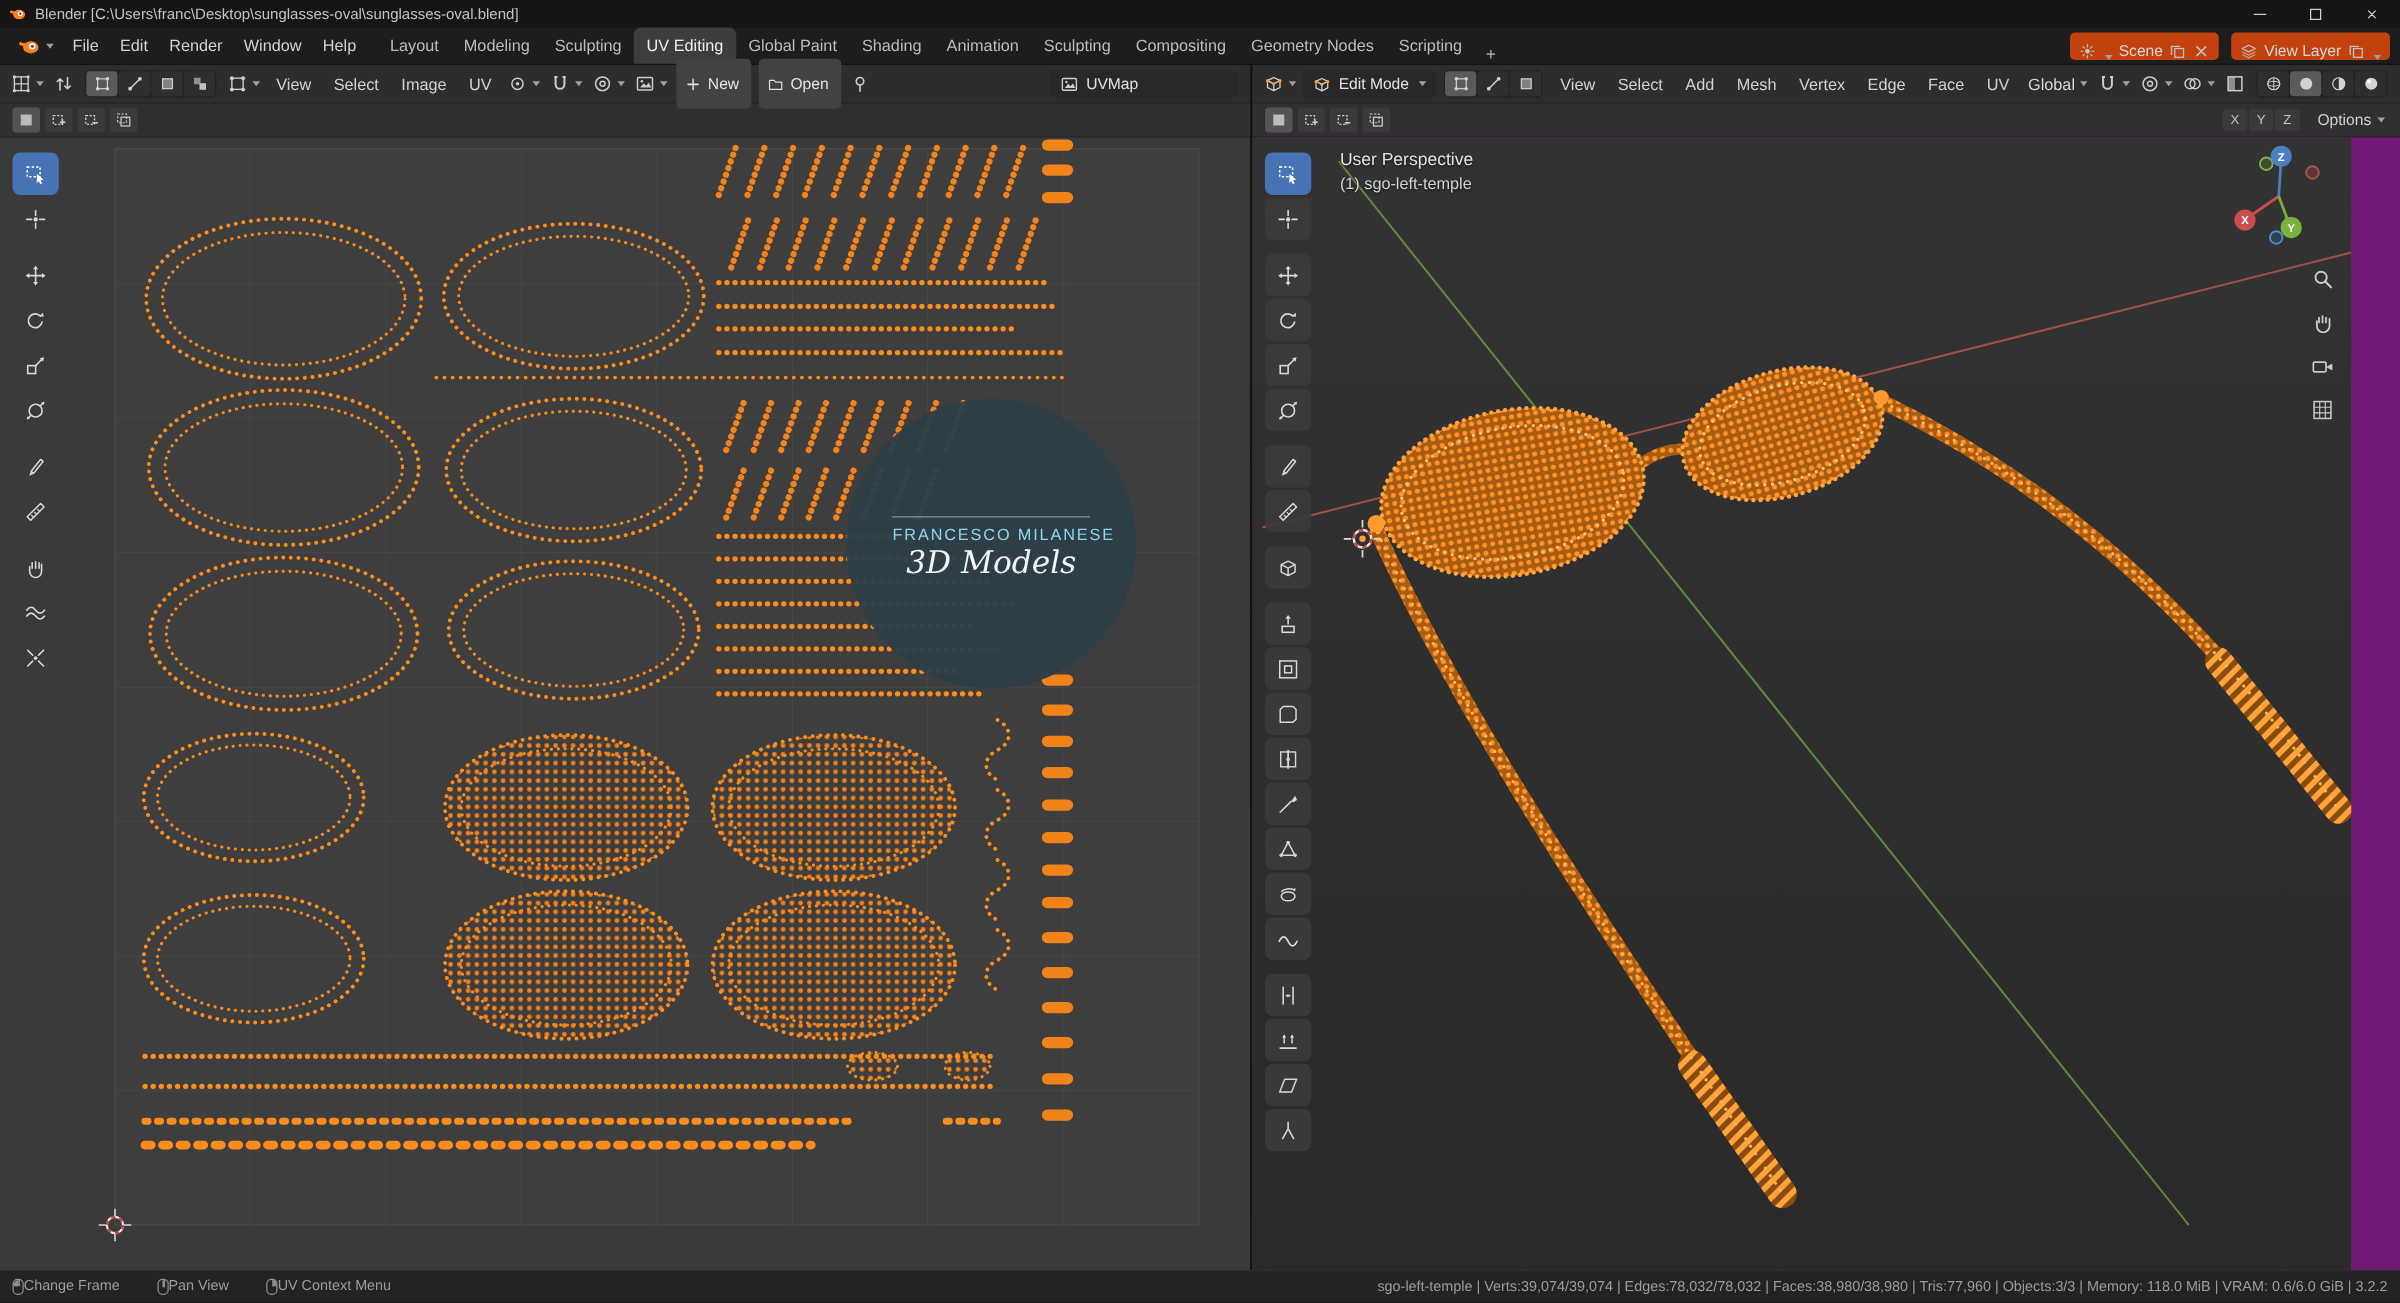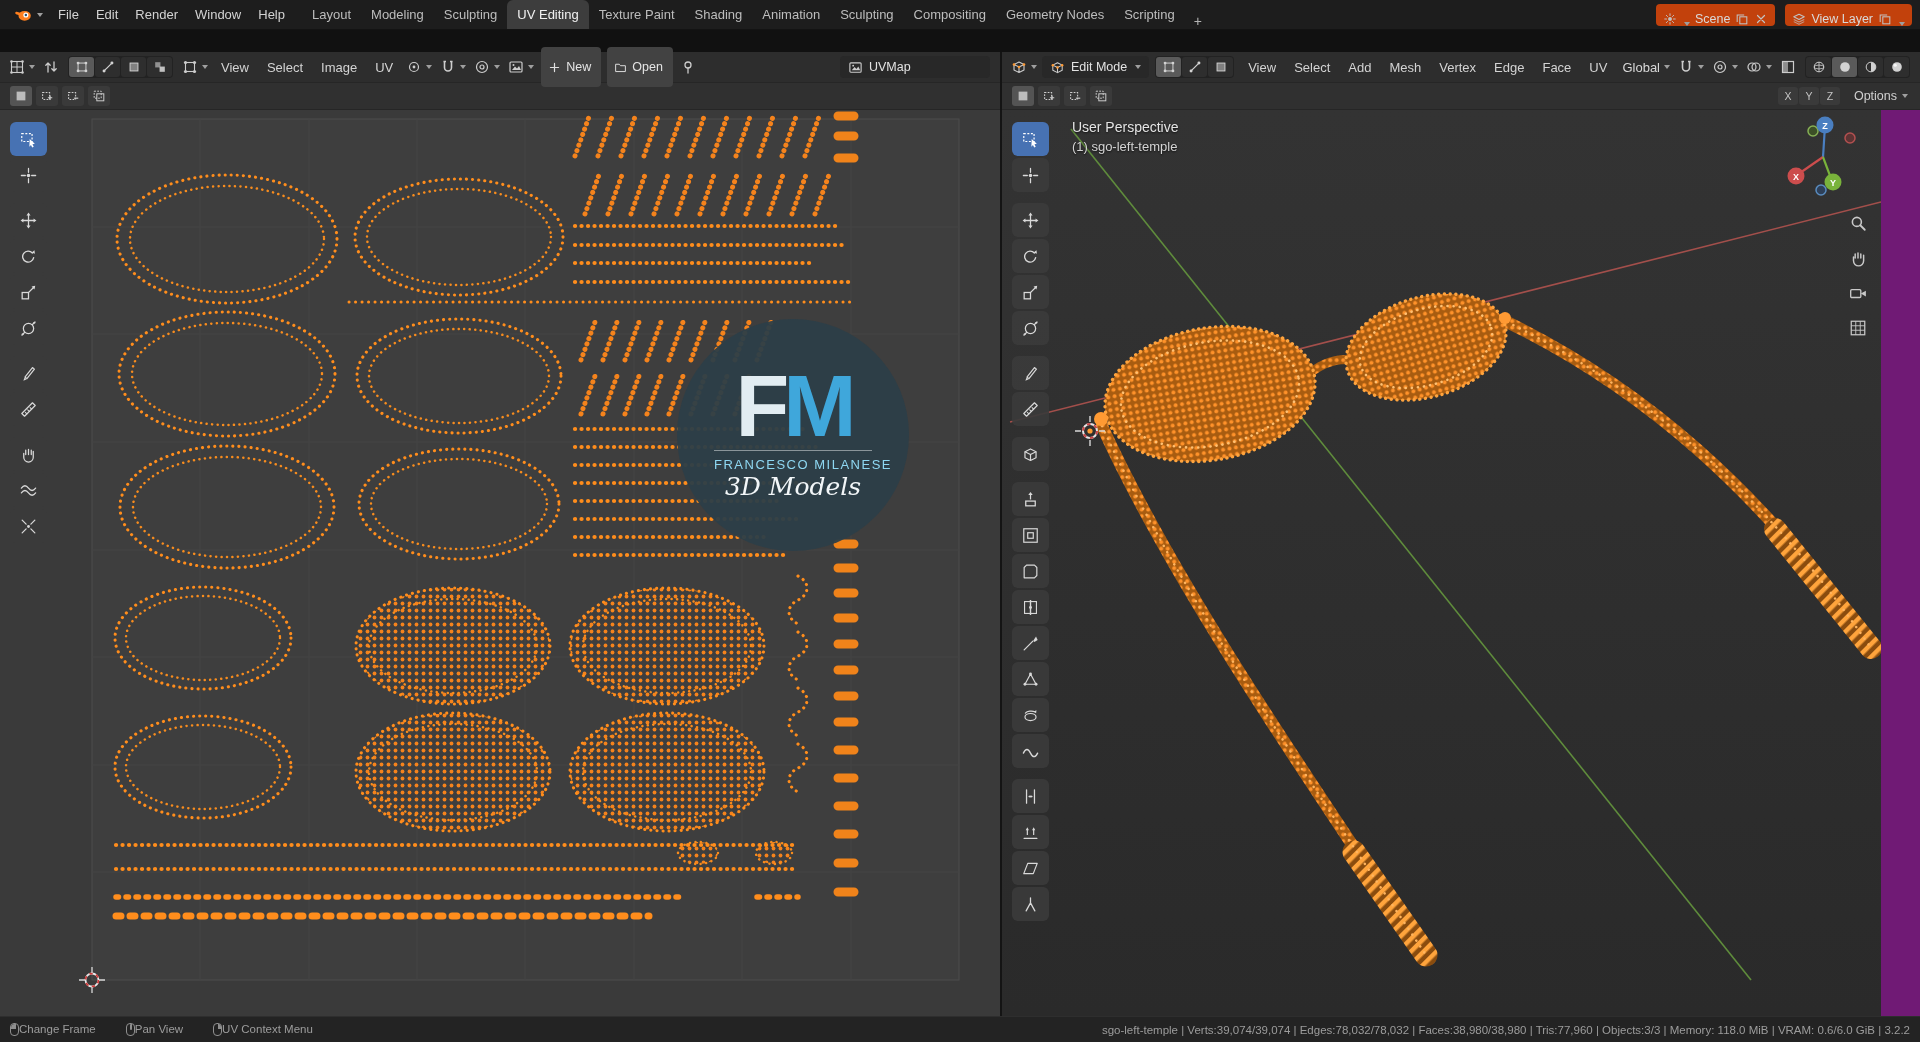--- a/index.html
+++ b/index.html
@@ -362,39 +362,58 @@
         <path d="M3 8.5l8 2.5" stroke="#ff7f1e" stroke-width="3" stroke-linecap="round" fill="none"></path>
         <ellipse cx="13" cy="12" rx="7.5" ry="6" fill="#ff7f1e"></ellipse>
         <circle cx="14.5" cy="11" r="3.1" fill="#ffffff"></circle>
         <circle cx="14.5" cy="11" r="1.5" fill="#29506f"></circle>
       </symbol>
   </defs>
 </svg>
 
 <div id="app">
 
+  <header id="titlebar">
+    <svg class="ic" width="14" height="14">
+        <use href="#i-blender"></use>
+      </svg>
+    <span class="title">Blender [C:\Users\franc\Desktop\sunglasses-oval\sunglasses-oval.blend]</span>
+    <div class="win-btns">
+      <div class="win-btn">
+          <span class="glyph-min"></span>
+        </div>
+      <div class="win-btn">
+          <span class="glyph-max"></span>
+        </div>
+      <div class="win-btn">
+          <svg class="ic">
+            <use href="#i-x"></use>
+          </svg>
+        </div>
+    </div>
+  </header>
 
   <nav id="topbar">
     <div class="tb-logo">
       <svg width="18" height="18">
           <use href="#i-blender"></use>
         </svg>
       <span class="caret"></span>
     </div>
     <div class="menu-item">File</div>
     <div class="menu-item">Edit</div>
     <div class="menu-item">Render</div>
     <div class="menu-item">Window</div>
     <div class="menu-item">Help</div>
     <div class="ws-tabs">
       <div class="ws-tab">Layout</div>
       <div class="ws-tab">Modeling</div>
       <div class="ws-tab">Sculpting</div>
       <div class="ws-tab active">UV Editing</div>
-      <div class="ws-tab">Texture Paint</div>
+      <div class="ws-tab">Global Paint</div>
       <div class="ws-tab">Shading</div>
       <div class="ws-tab">Animation</div>
       <div class="ws-tab">Sculpting</div>
       <div class="ws-tab">Compositing</div>
       <div class="ws-tab">Geometry Nodes</div>
       <div class="ws-tab">Scripting</div>
       <div class="ws-add">+</div>
     </div>
     <div class="tb-right">
       <div class="tb-field">
@@ -685,21 +704,20 @@
               </svg>
             </div>
           <div class="mini-btn">
               <svg class="ic">
                 <use href="#i-hand"></use>
               </svg>
             </div>
         </div>
 
         <div class="wm-circle">
-          <div class="wm-fm"><span class="f">F</span><span class="m">M</span></div>
           <div class="wm-name">FRANCESCO MILANESE</div>
           <div class="wm-tag">3D Models</div>
         </div>
       </div>
     </section>
 
     <section id="viewport-3d">
       <div class="editor-header">
         <div class="hdr-btn">
           <svg class="ic">

